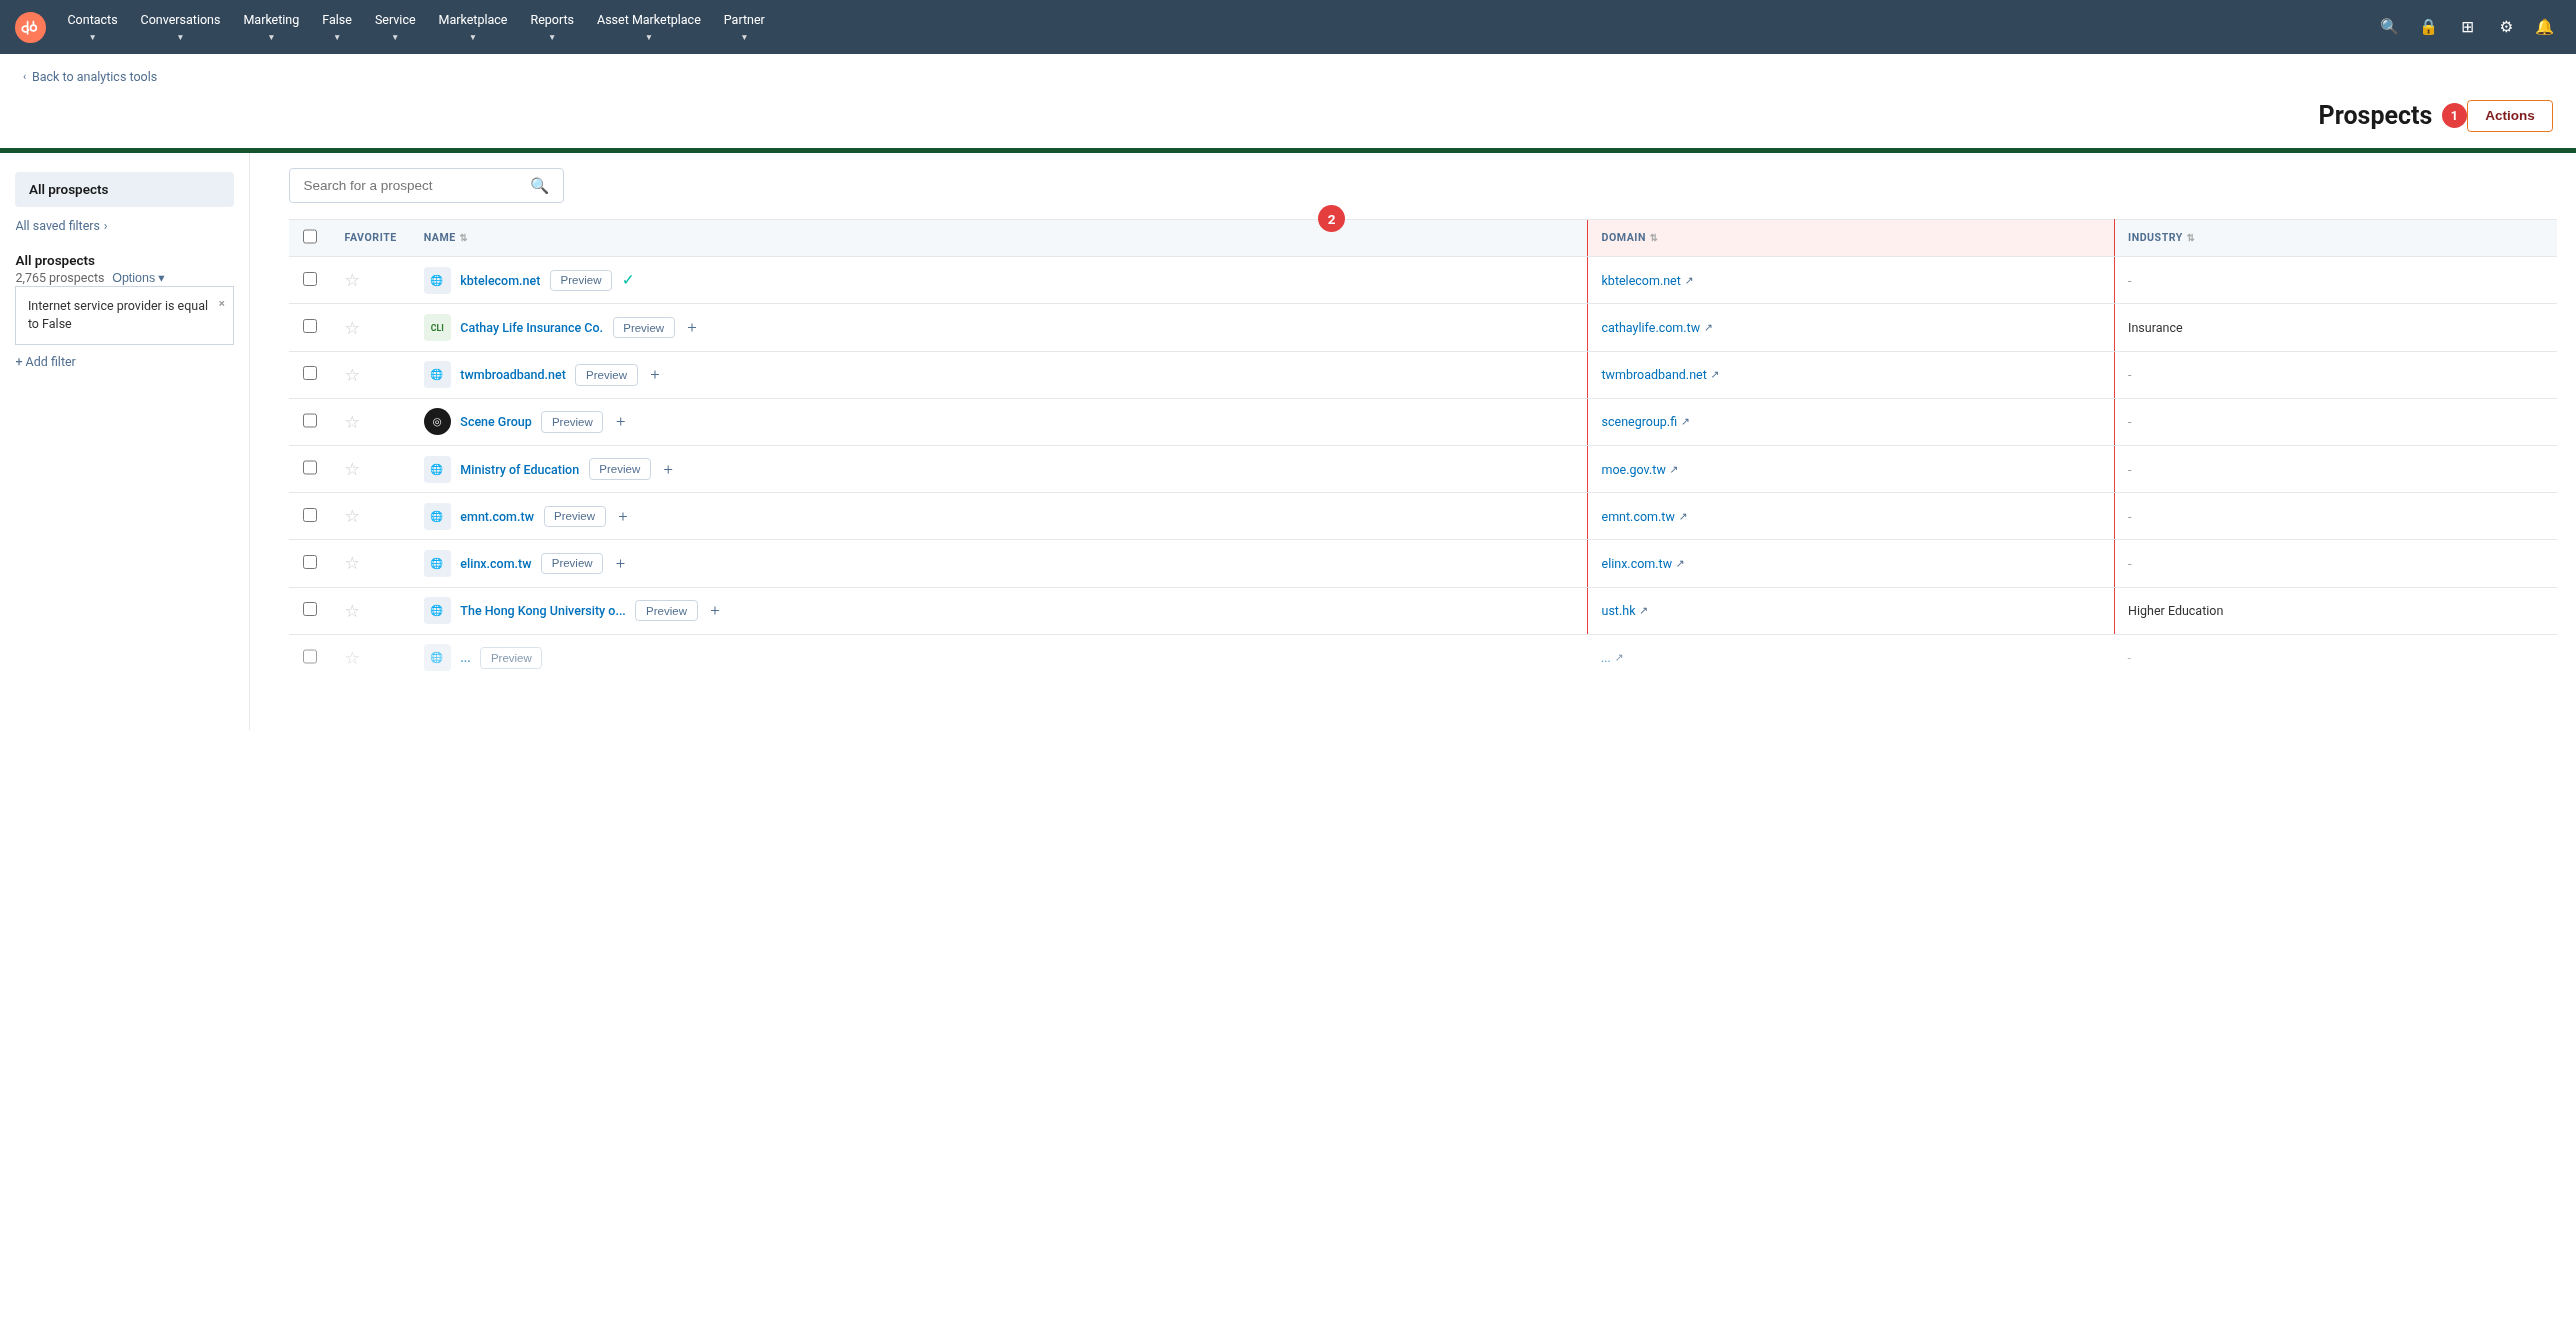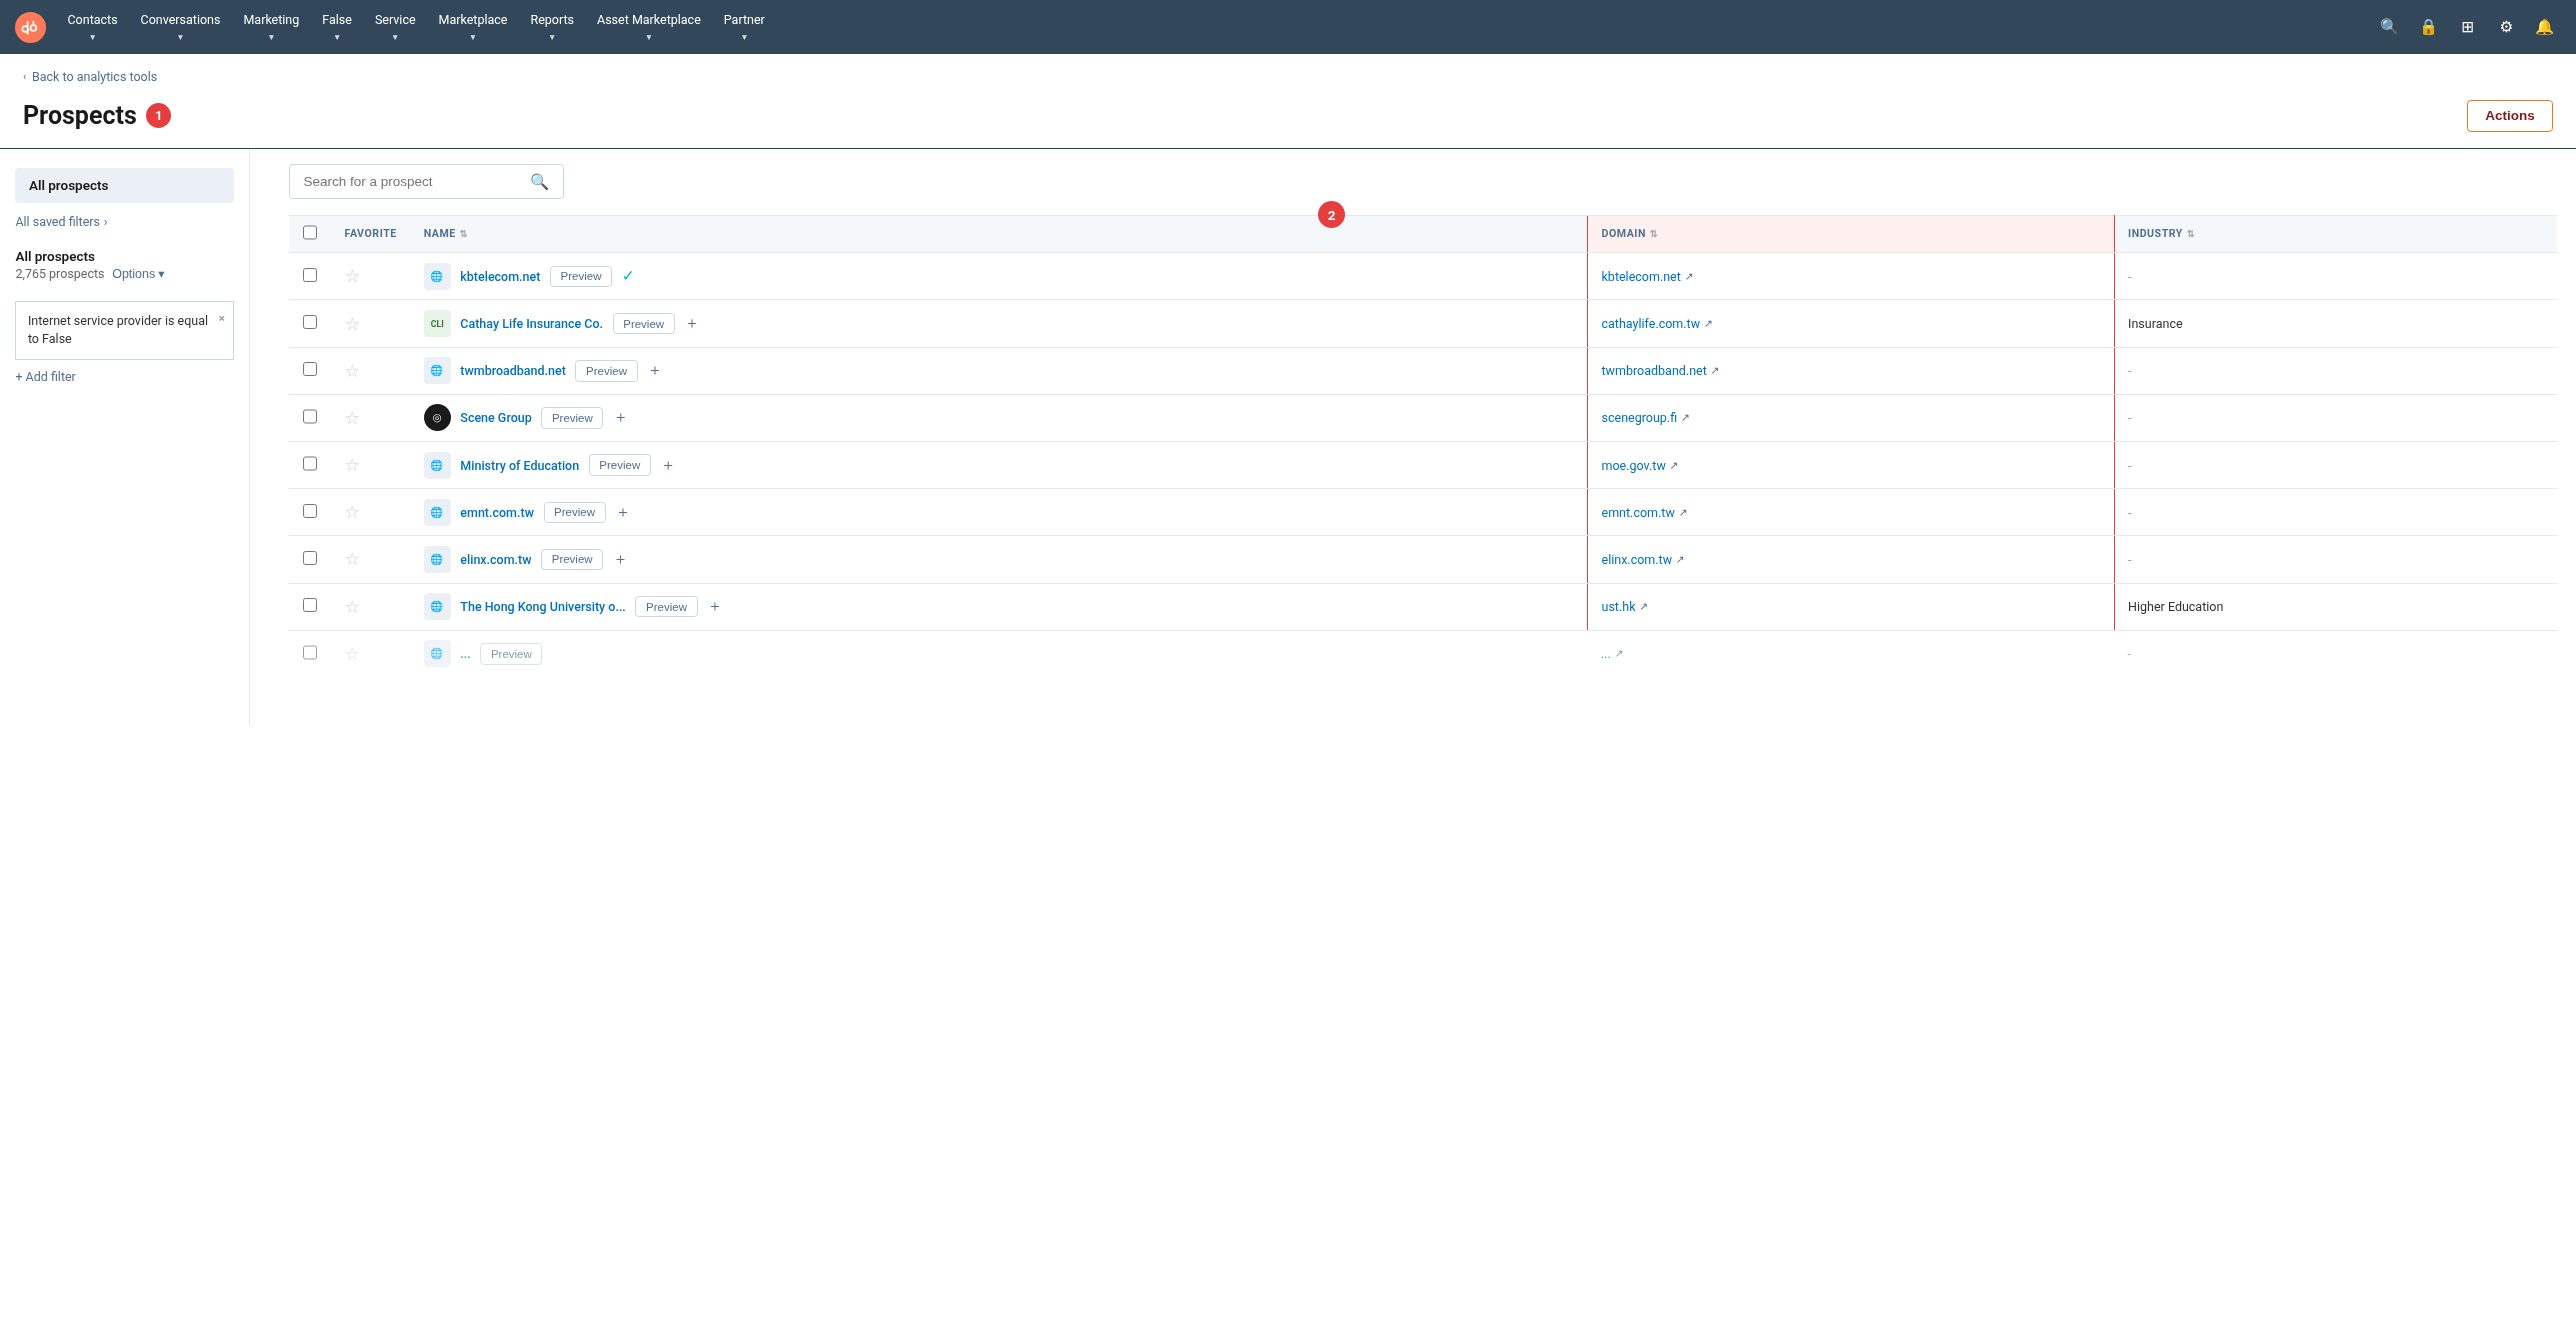--- a/index.html
+++ b/index.html
@@ -60,22 +60,22 @@
       color: #516f90;
     }
     .breadcrumb-chevron { font-size: 10.6px; }
     .breadcrumb-link { color: #516f90; cursor: pointer; text-decoration: none; }
 
     
     .page-header {
       padding: 7.7px 23px 15.4px;
       display: flex;
       align-items: center;
-      justify-content: space-between;
-      border-bottom: 1px solid #14532d;
+      justify-content: flex-end;
+      border-bottom: 5px solid #14532d;
     }
     .page-title-row { display: flex; align-items: center; gap: 9.6px; }
     .page-title {
       font-size: 25px;
       font-weight: 700;
       color: #1a1a1a;
     }
     .badge-circle {
       background: #e53e3e;
       color: #fff;
@@ -132,21 +132,21 @@
     .sidebar-section-title {
       font-size: 13.5px;
       font-weight: 600;
       color: #1a1a1a;
       margin-bottom: 1.9px;
     }
     .sidebar-count-row {
       display: flex;
       align-items: center;
       gap: 7.7px;
-      margin-bottom: 20px;
+      margin-bottom: 1px;
     }
     .sidebar-count {
       font-size: 12.5px;
       color: #666;
     }
     .options-btn {
       background: none;
       border: none;
       color: #516f90;
       font-size: 12.5px;

